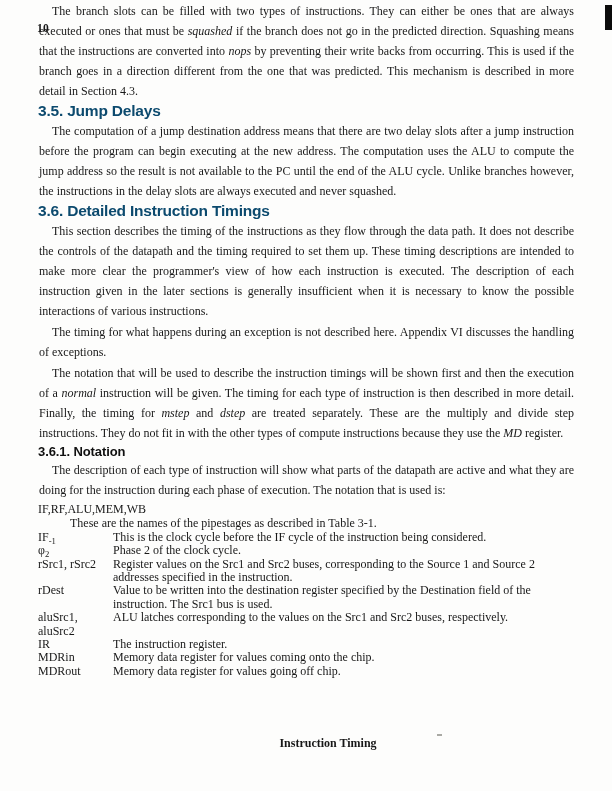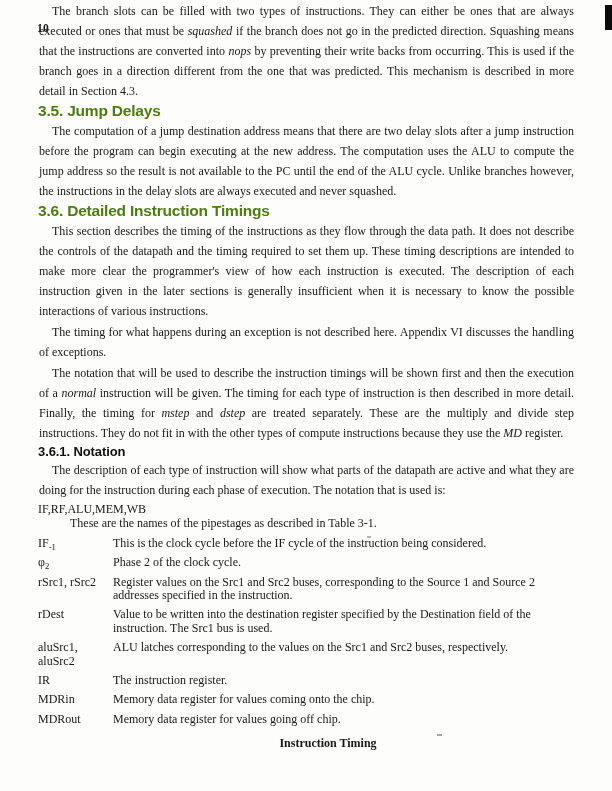--- a/index.html
+++ b/index.html
@@ -66,42 +66,42 @@
   .mt-heading { margin-top: 23px; }
   .mt-para    { margin-top: 5px;  }
   .mt-gap     { margin-top: 13px; }
   .mt-sub     { margin-top: 14px; }
   h2.sec {
     margin: 0;
     font-family: "Liberation Sans", sans-serif;
     font-size: 15.5px;
     font-weight: bold;
     letter-spacing: -0.2px;
-    color: #4d7c0f;
+    color: #0c4a6e;
   }
   h3.subsec {
     margin: 0;
     font-family: Liberation Sans, sans-serif;
     font-size: 13px;
     font-weight: bold;
     letter-spacing: -0.1px;
     color: #101010;
   }
   .it { font-style: italic; }
   sub { font-size: 0.72em; line-height: 0; }
   .notation {
     margin-top: 2px;
     font-size: 12px;
     line-height: 13.4px;
   }
   .nfirst-label { margin-top: 3px; }
   .nfirst-desc  { margin-left: 32px; margin-top: 1px; }
   .nrow {
     display: flex;
-    margin-top: 6px;
+    margin-top: 0;
     align-items: flex-start;
   }
   .nlabel { flex: 0 0 75px; width: 75px; }
   .ndesc  { flex: 1; text-align: left; }
   .footer {
     position: absolute;
     top: 736px;
     left: 0;
     width: 570px;
     text-align: center;

